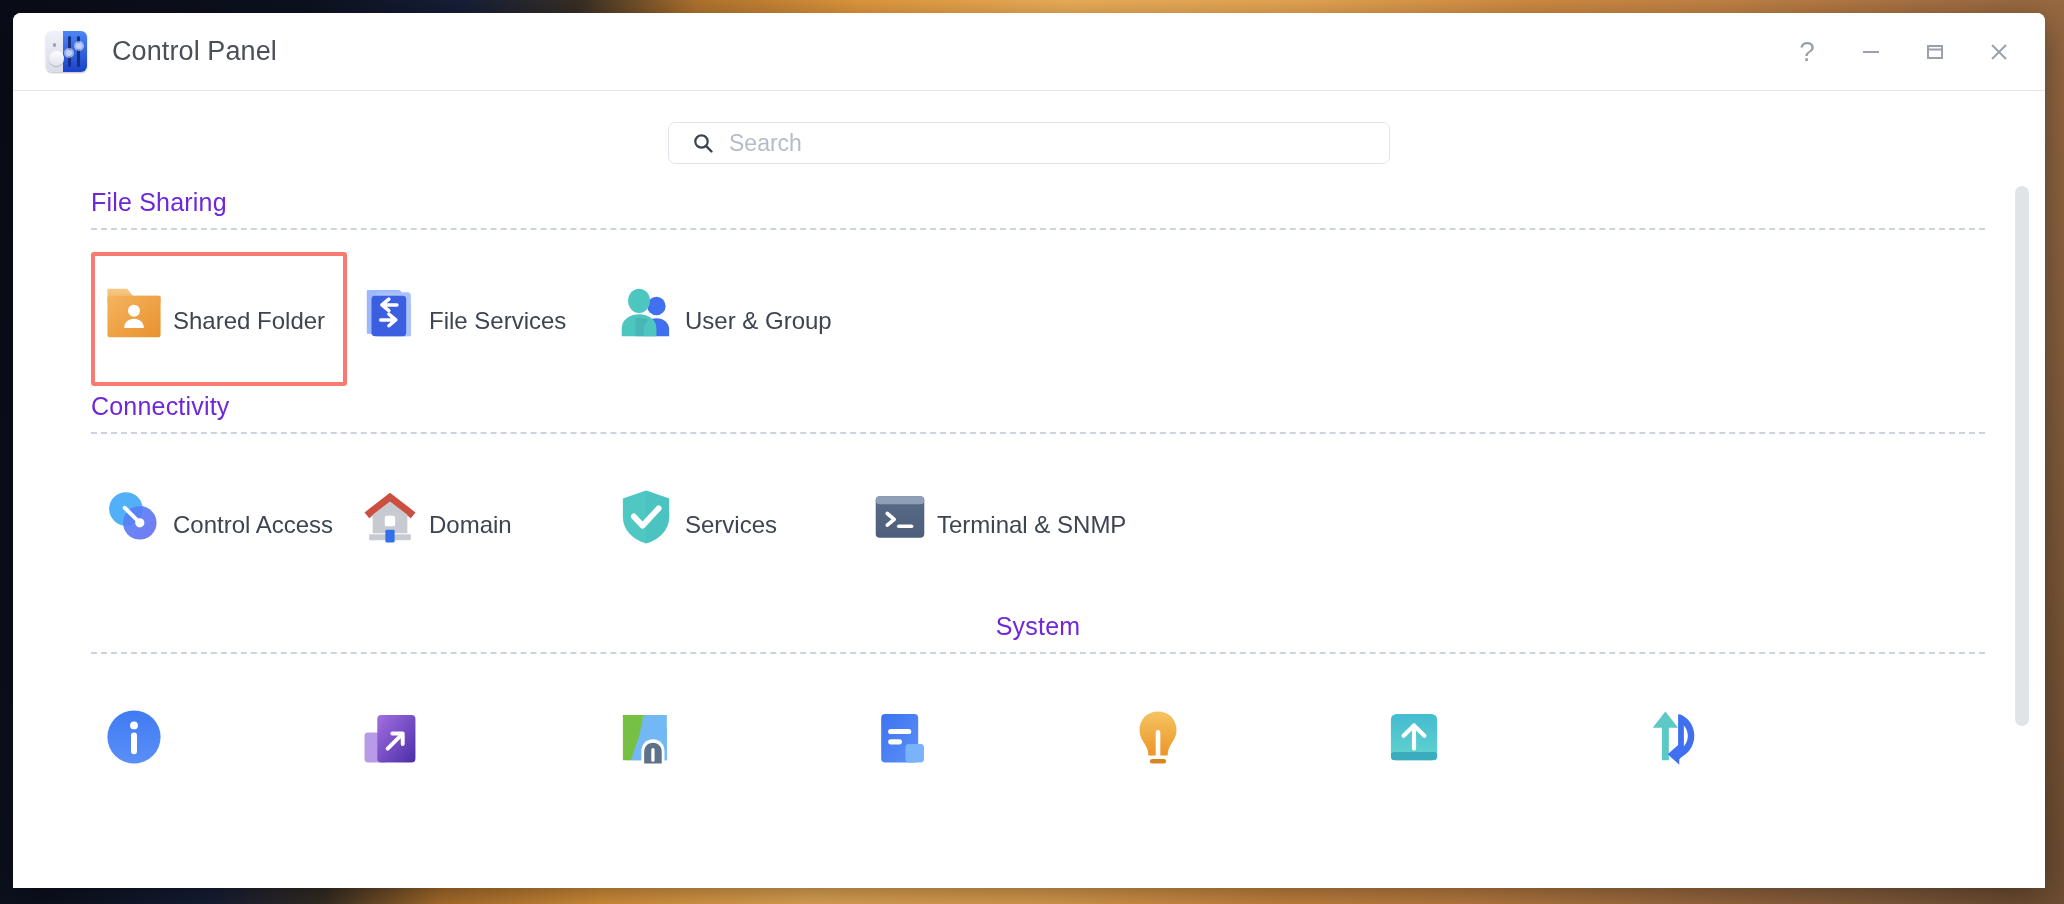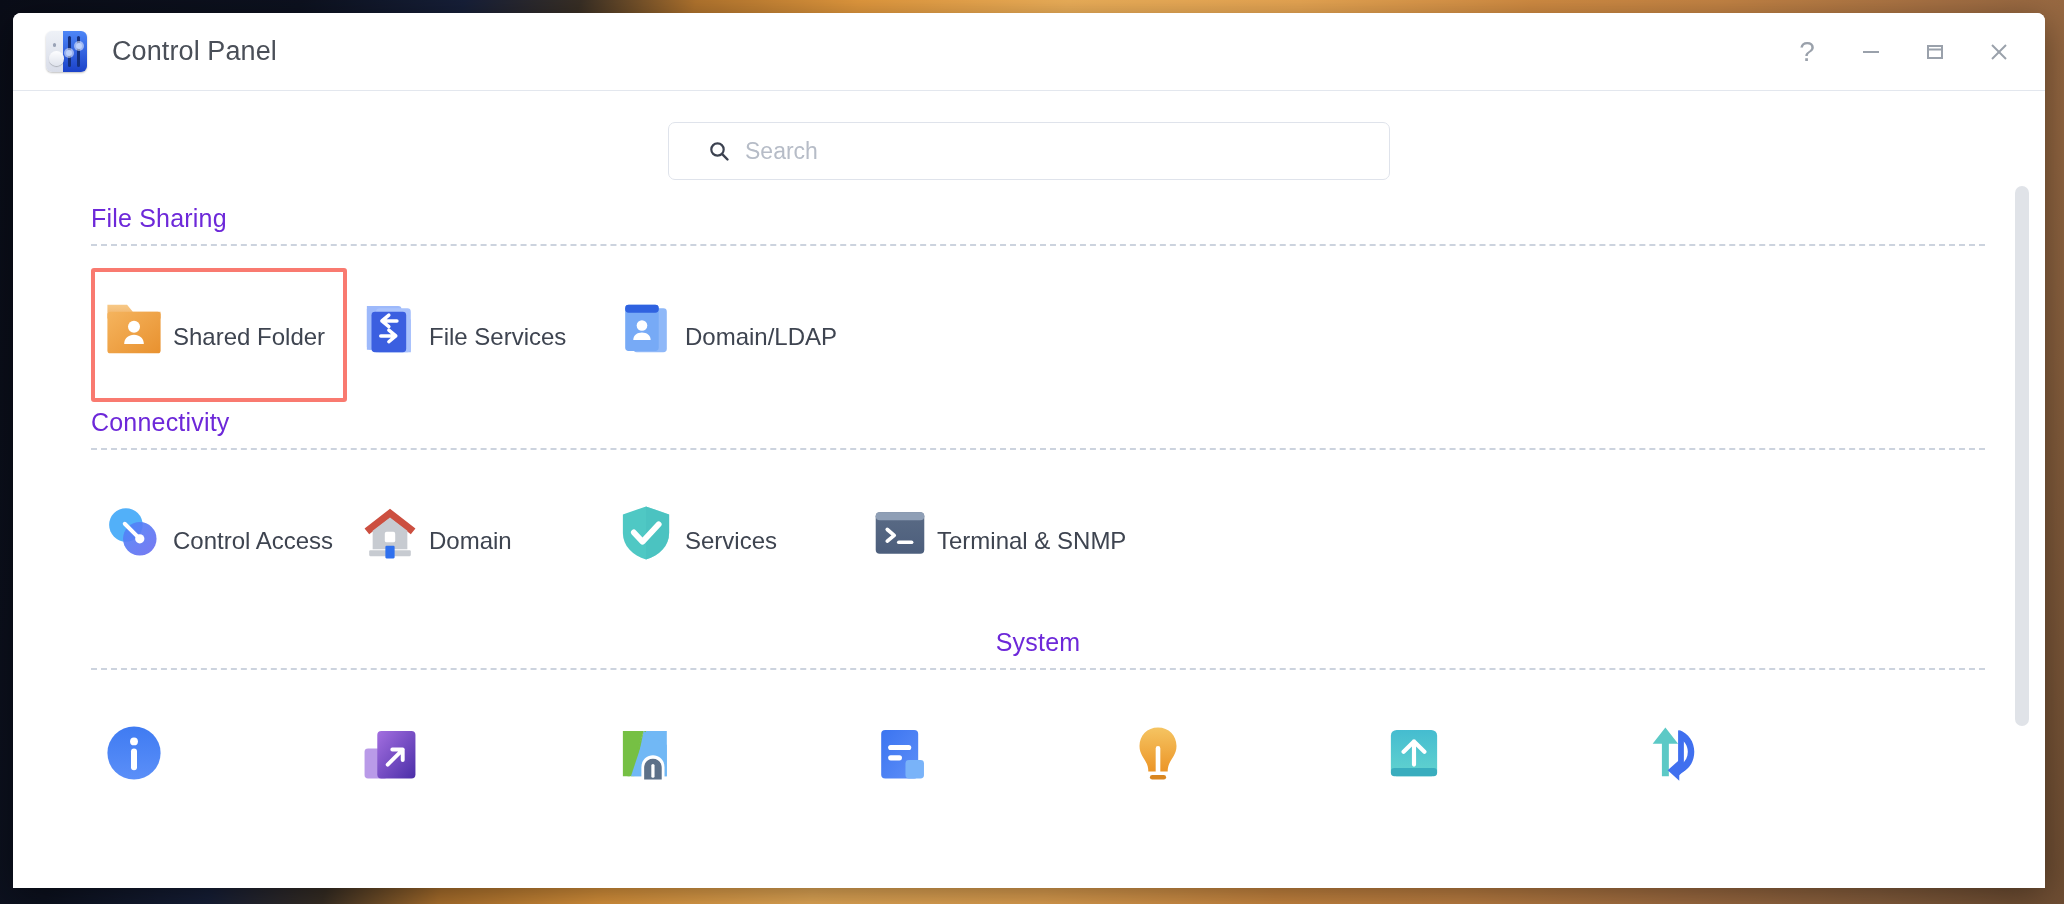--- a/index.html
+++ b/index.html
@@ -161,27 +161,27 @@
 
   
   #search-row {
     display: flex;
     justify-content: center;
     padding-top: 31px;
   }
   #search-box {
     position: relative;
     width: 722px;
-    height: 58px;
+    height: 42px;
     border: 1px solid #dfe3eb;
     border-radius: 7px;
     background: #fff;
     display: flex;
     align-items: center;
-    padding-left: 38px;
+    padding-left: 22px;
   }
   #search-icon { flex: 0 0 24px; height: 24px; color: #3c4250; }
   #search-input {
     border: 0; outline: 0;
     flex: 1;
     height: 100%;
     margin-left: 14px;
     font-family: "Liberation Sans", sans-serif;
     font-size: 23px;
     color: #3c4250;
@@ -348,33 +348,33 @@
                   <path d="M20 14h20l10 10v28H20z" fill="#9db9fb"></path>
                   <rect x="20" y="14" width="30" height="38" rx="3" fill="#a9c2fc"></rect>
                   <rect x="16" y="17" width="30" height="35" rx="3" fill="#3b5fe0"></rect>
                   <path d="M38 25H25m0 0l6-5m-6 5l6 5" stroke="#fff" stroke-width="3" fill="none" stroke-linecap="round" stroke-linejoin="round"></path>
                   <path d="M24 38h13m0 0l-6-5m6 5l-6 5" stroke="#fff" stroke-width="3" fill="none" stroke-linecap="round" stroke-linejoin="round"></path>
                 </svg>
               </div>
               <div class="label">File Services</div>
             </div>
 
-
-            <div class="tile">
-              <div class="ico">
-                <svg width="74" height="74" viewBox="0 0 64 64">
-                  <rect x="21" y="14" width="29" height="38" rx="3" fill="#8fb8f8"></rect>
-                  <rect x="14" y="11" width="29" height="40" rx="3" fill="#77aaf6"></rect>
-                  <rect x="14" y="11" width="29" height="7" rx="3" fill="#2f62e0"></rect>
-                  <circle cx="28.5" cy="29" r="4.6" fill="#ffffff"></circle>
-                  <path d="M21 41.5c0-4 3.4-6.4 7.5-6.4s7.5 2.4 7.5 6.4z" fill="#ffffff"></path>
-                </svg>
-              </div>
-              <div class="label">Domain/LDAP</div>
-            </div>
+            <div class="tile">
+              <div class="ico">
+                <svg width="74" height="74" viewBox="0 0 64 64">
+                  <circle cx="41" cy="26" r="8" fill="#4070ef"></circle>
+                  <path d="M30 52v-6c0-5.5 5-9.5 11-9.5s11 4 11 9.5v6z" fill="#4070ef"></path>
+                  <ellipse cx="26" cy="21.5" rx="9.5" ry="10.5" fill="#4ec6c0"></ellipse>
+                  <path d="M11 52v-7c0-7 6.7-12 15-12s15 5 15 12v7z" fill="#4ec6c0"></path>
+                  <path d="M30 52v-6c0-3.3 1.8-6.2 4.6-7.9-2.4-1.1-5.3-1.8-8.6-1.8-1 0-2 .1-3 .2V52z" fill="#45b3b4" opacity=".85"></path>
+                </svg>
+              </div>
+              <div class="label">User &amp; Group</div>
+            </div>
+
 
           </div>
         </div>
 
         <div class="section" id="sec-connectivity">
           <div class="section-title">Connectivity</div>
           <div class="section-rule"></div>
           <div class="tiles">
 
             <div class="tile">

